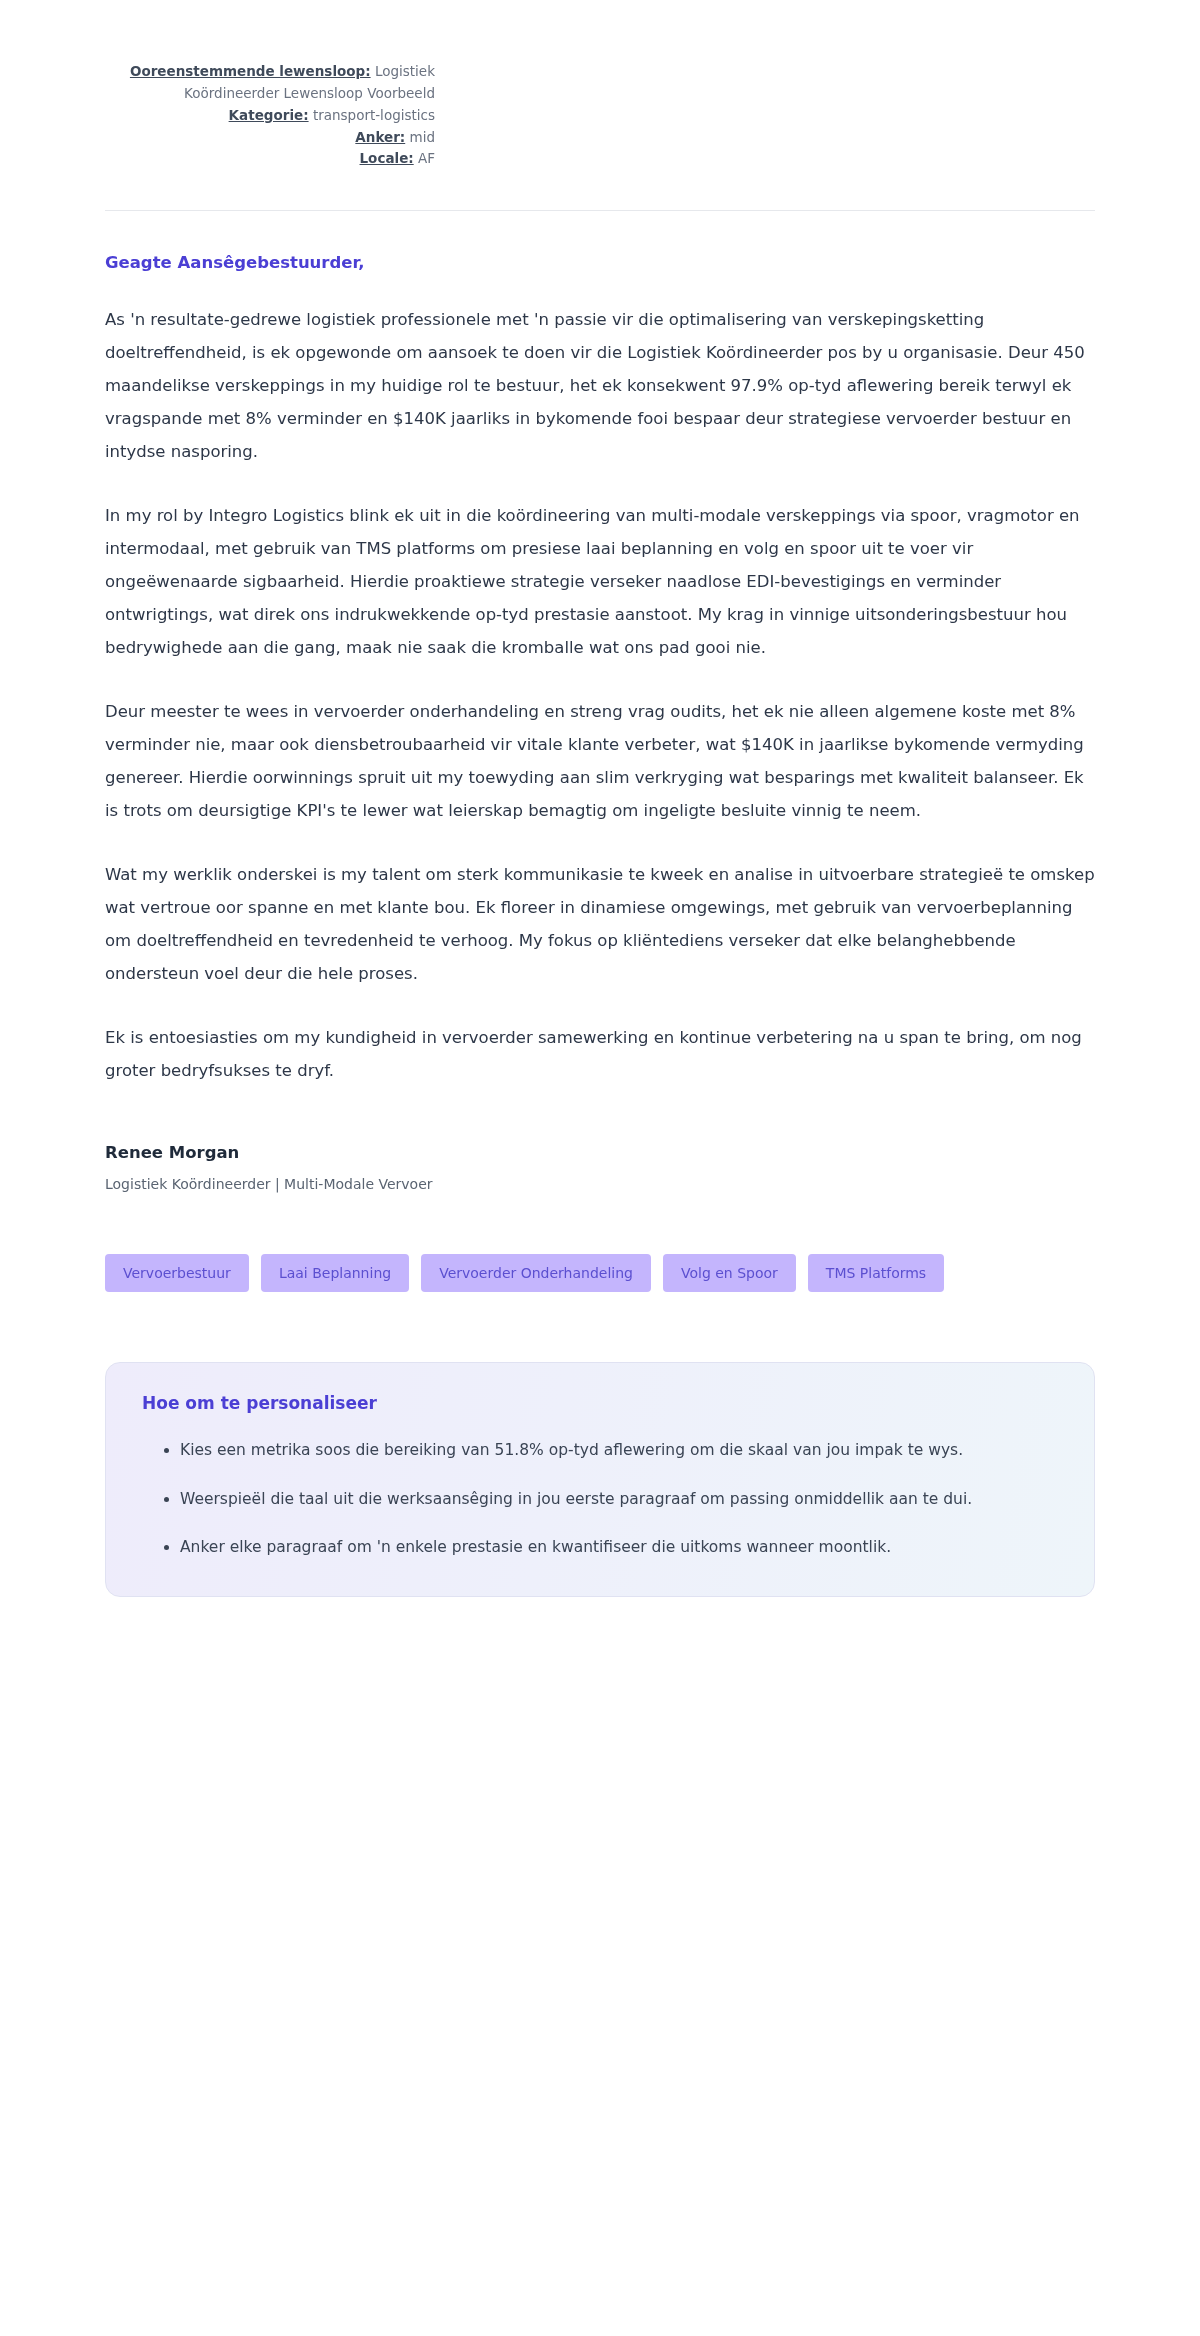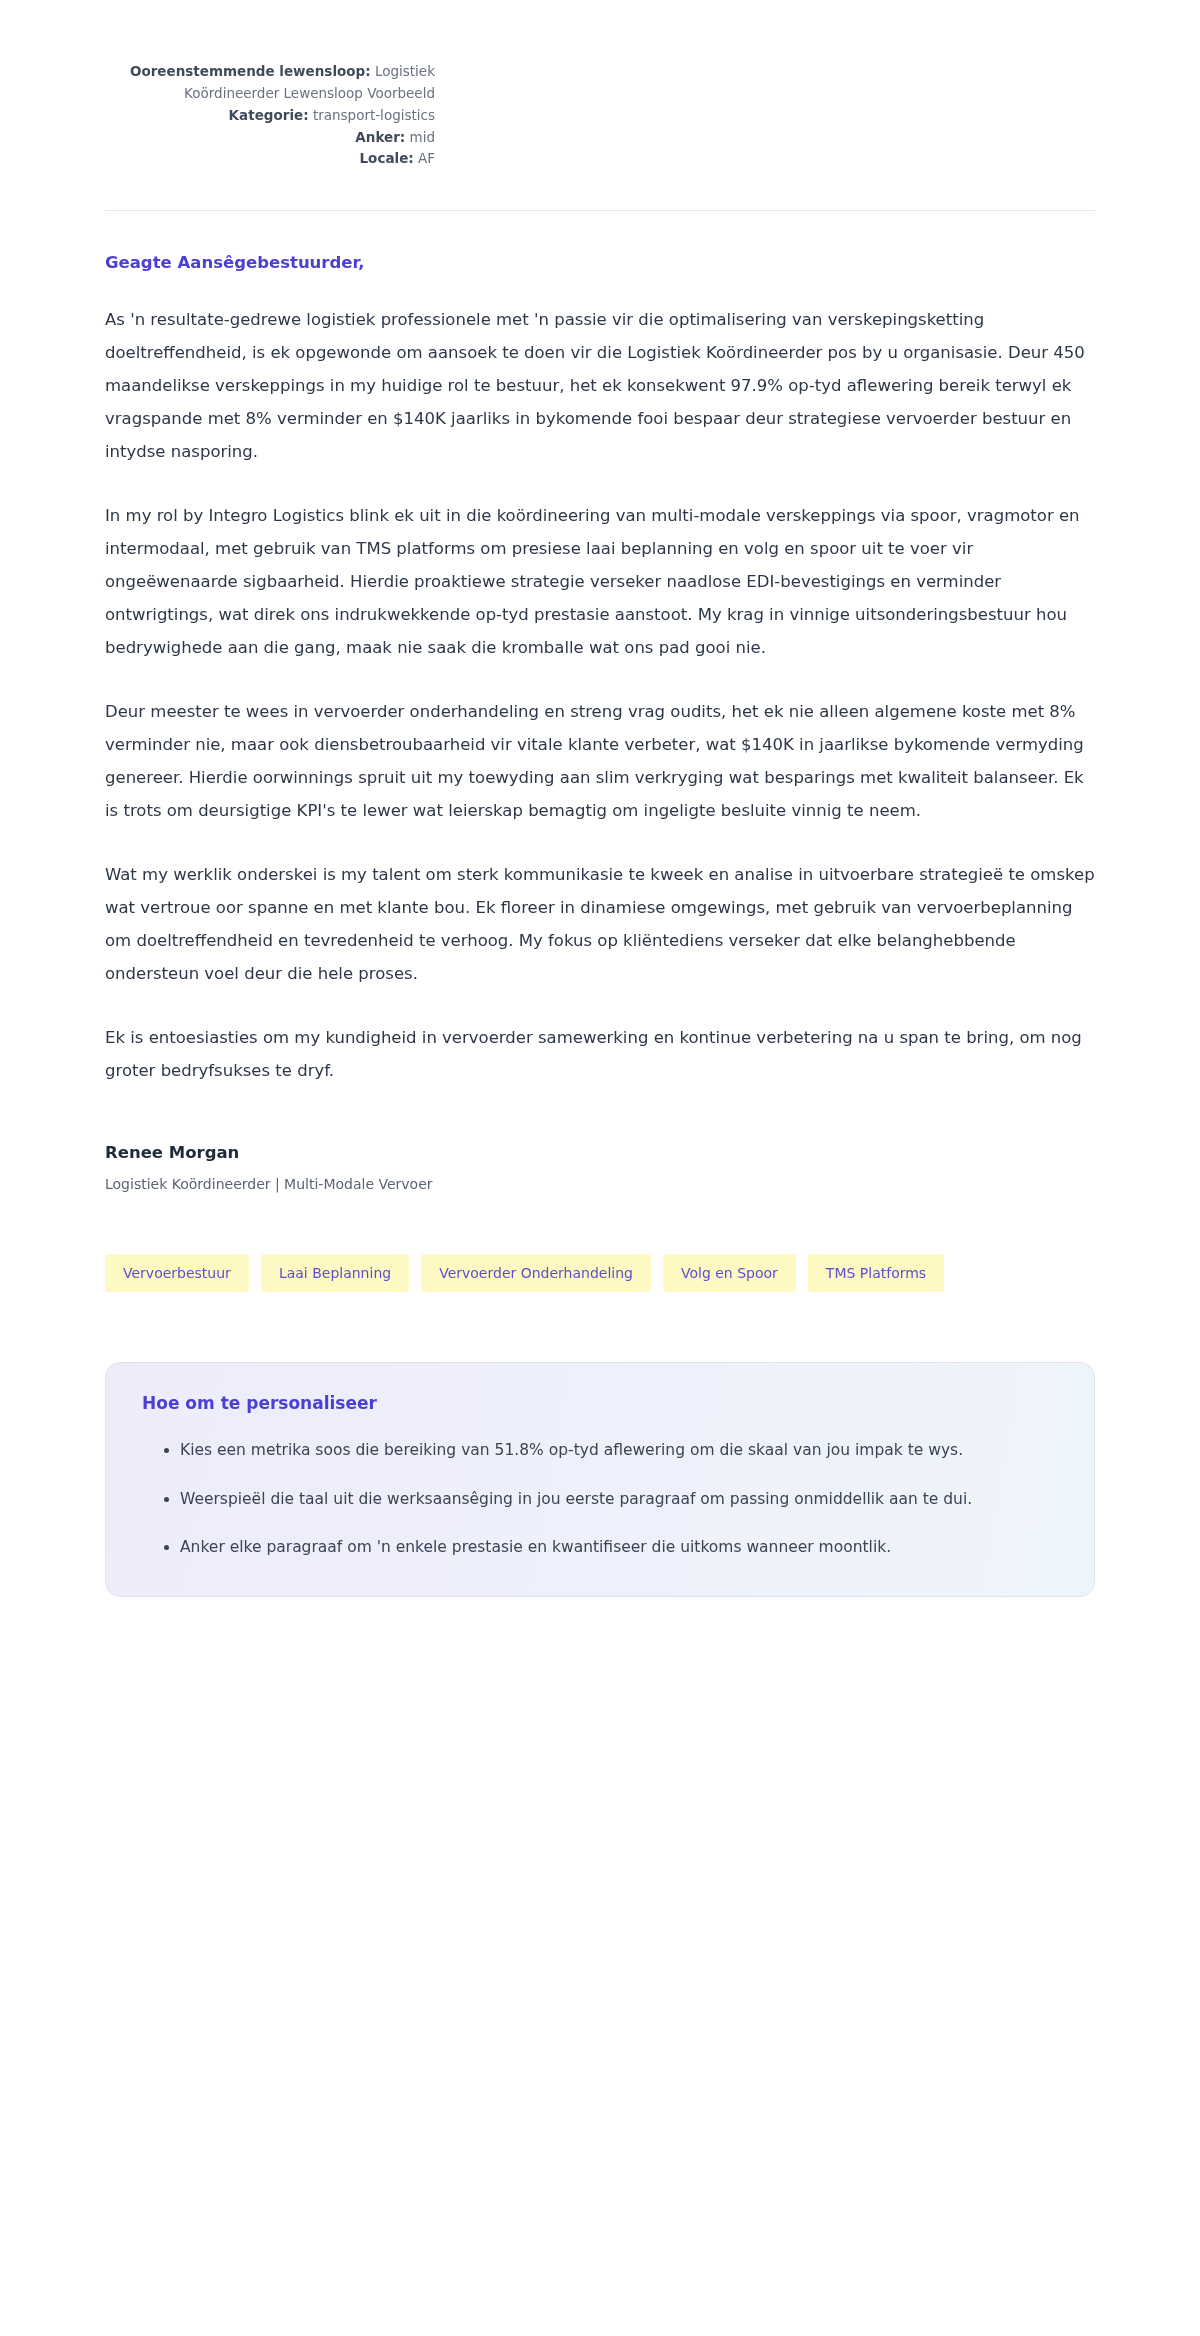--- a/index.html
+++ b/index.html
@@ -54,20 +54,21 @@
     text-align: right;
     padding-top: 9px;
     font-size: 13.5px;
     line-height: 1.62;
     color: #6a7280;
   }
   .header-meta .meta-row { display: block; }
   .header-meta .meta-key {
     font-weight: bold;
     color: #3f4a5a;
+    text-decoration: underline;
   }
   .header-meta .meta-val { color: #6a7280; }
 
   .divider {
     margin: 40px 0 0 0;
     height: 1px;
     background: #e6e8ec;
     border: 0;
   }
 
@@ -104,21 +105,21 @@
   }
 
   
   .tags {
     margin-top: 62px;
     display: flex;
     flex-wrap: wrap;
     gap: 12px;
   }
   .tag {
-    background: #fef9c3;
+    background: #c4b5fd;
     color: #5b4fd0;
     font-size: 14px;
     padding: 11px 18px;
     border-radius: 4px;
     white-space: nowrap;
   }
 
   
   .callout {
     margin-top: 70px;

